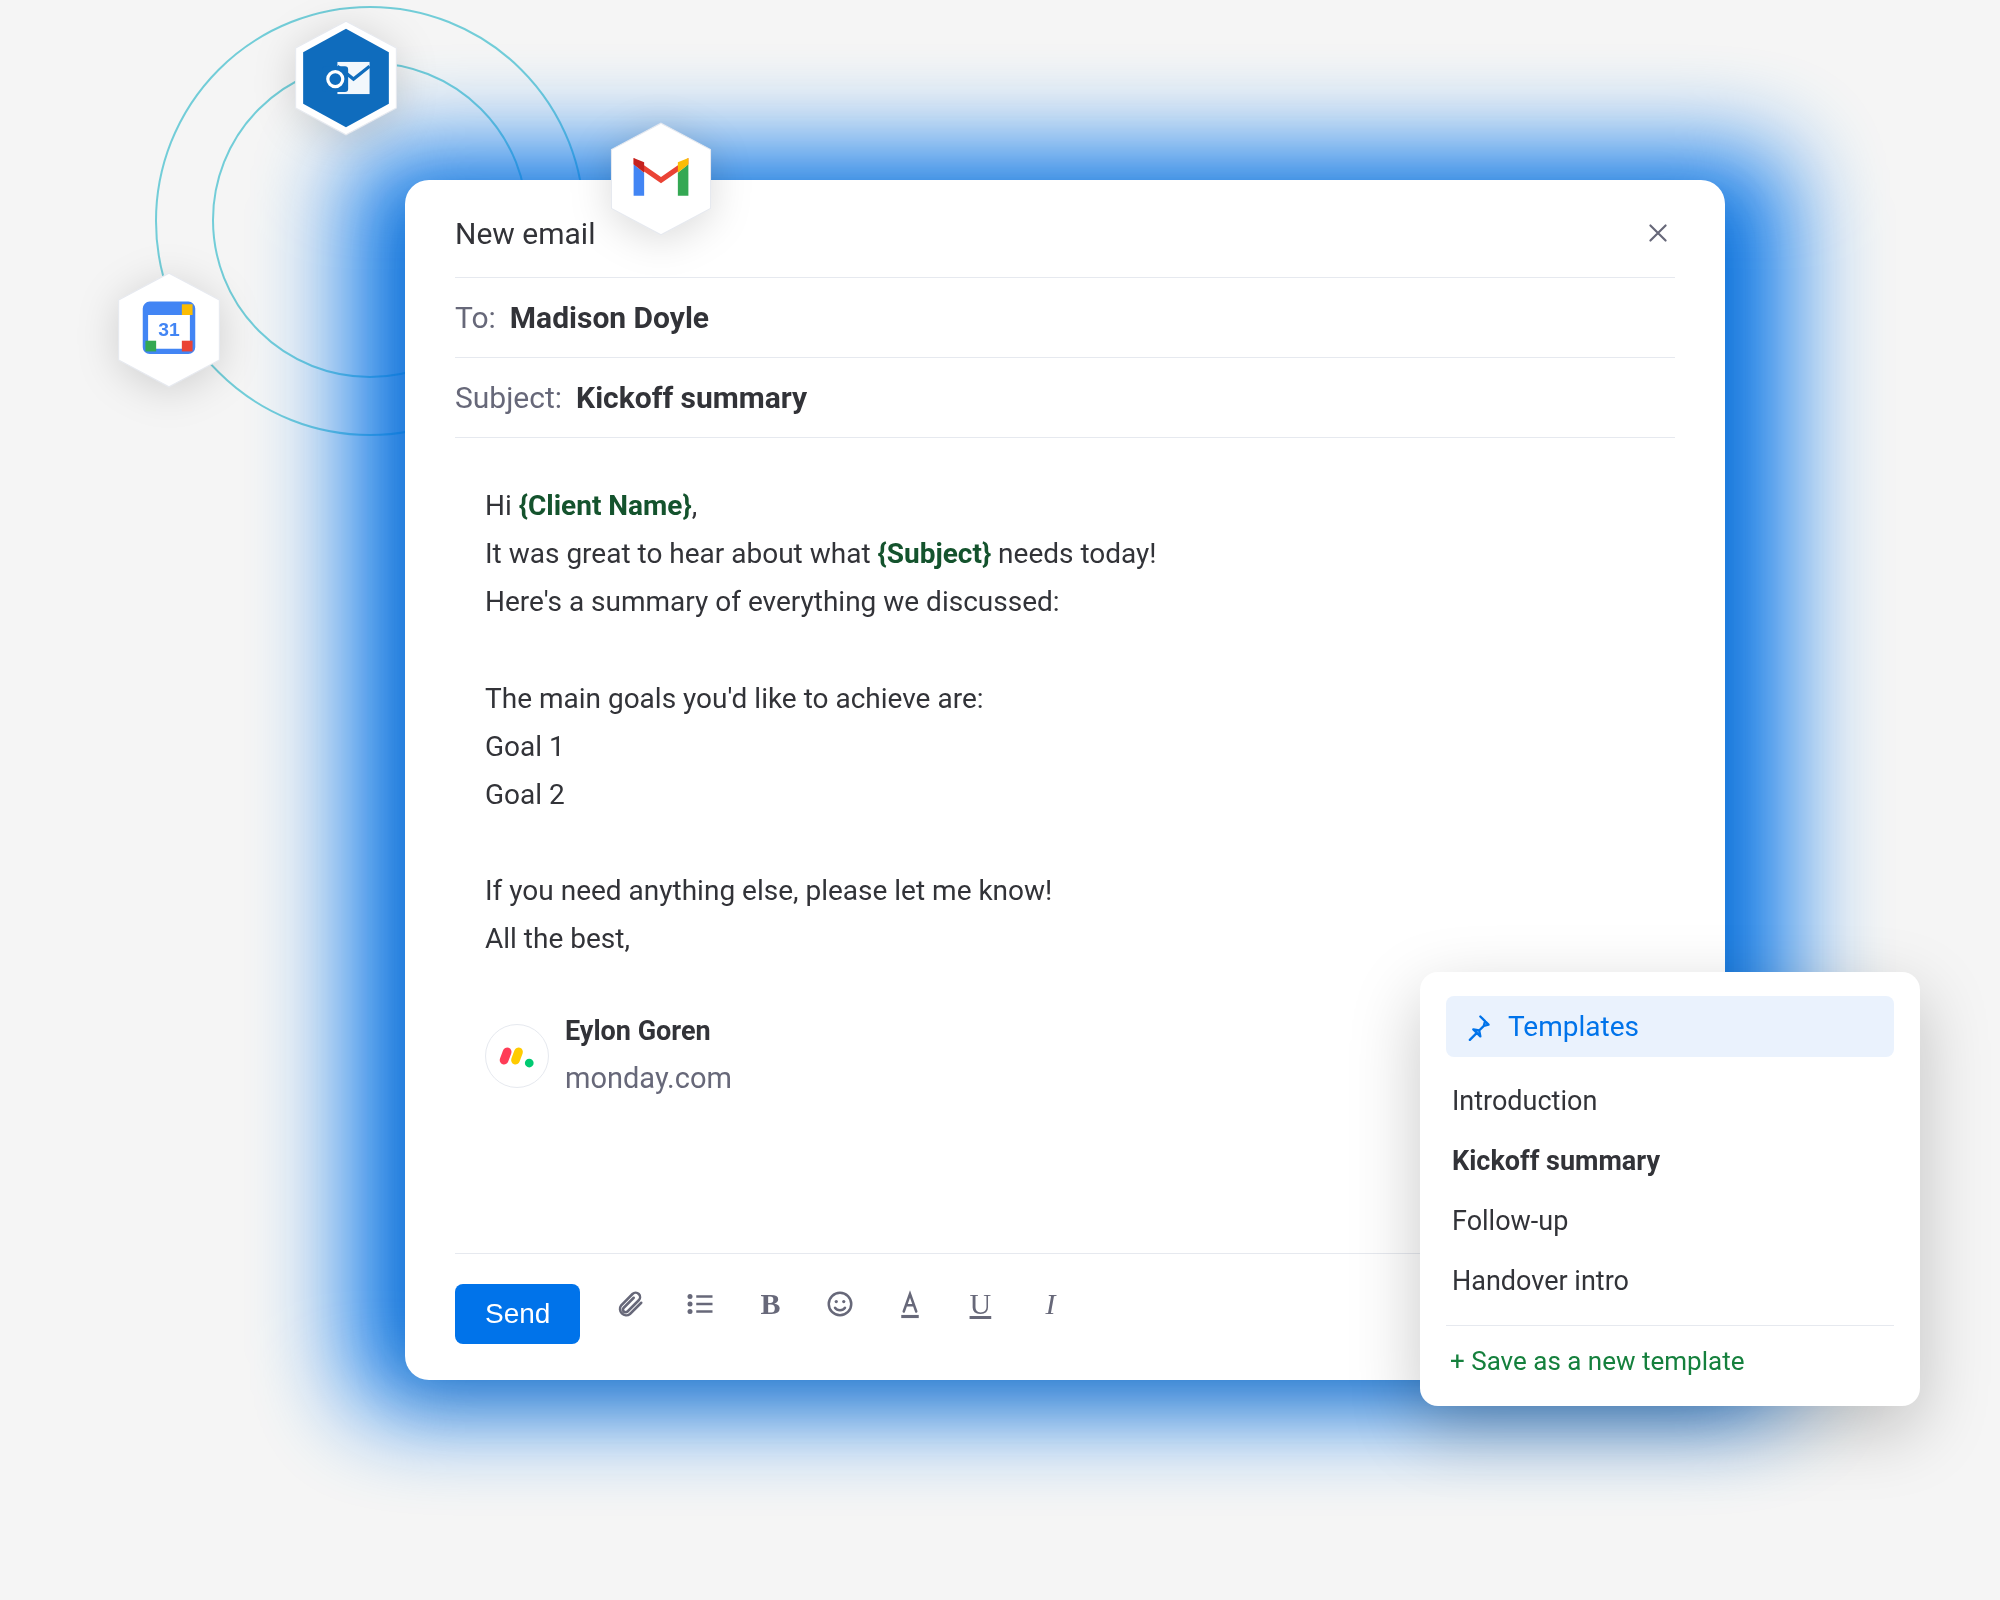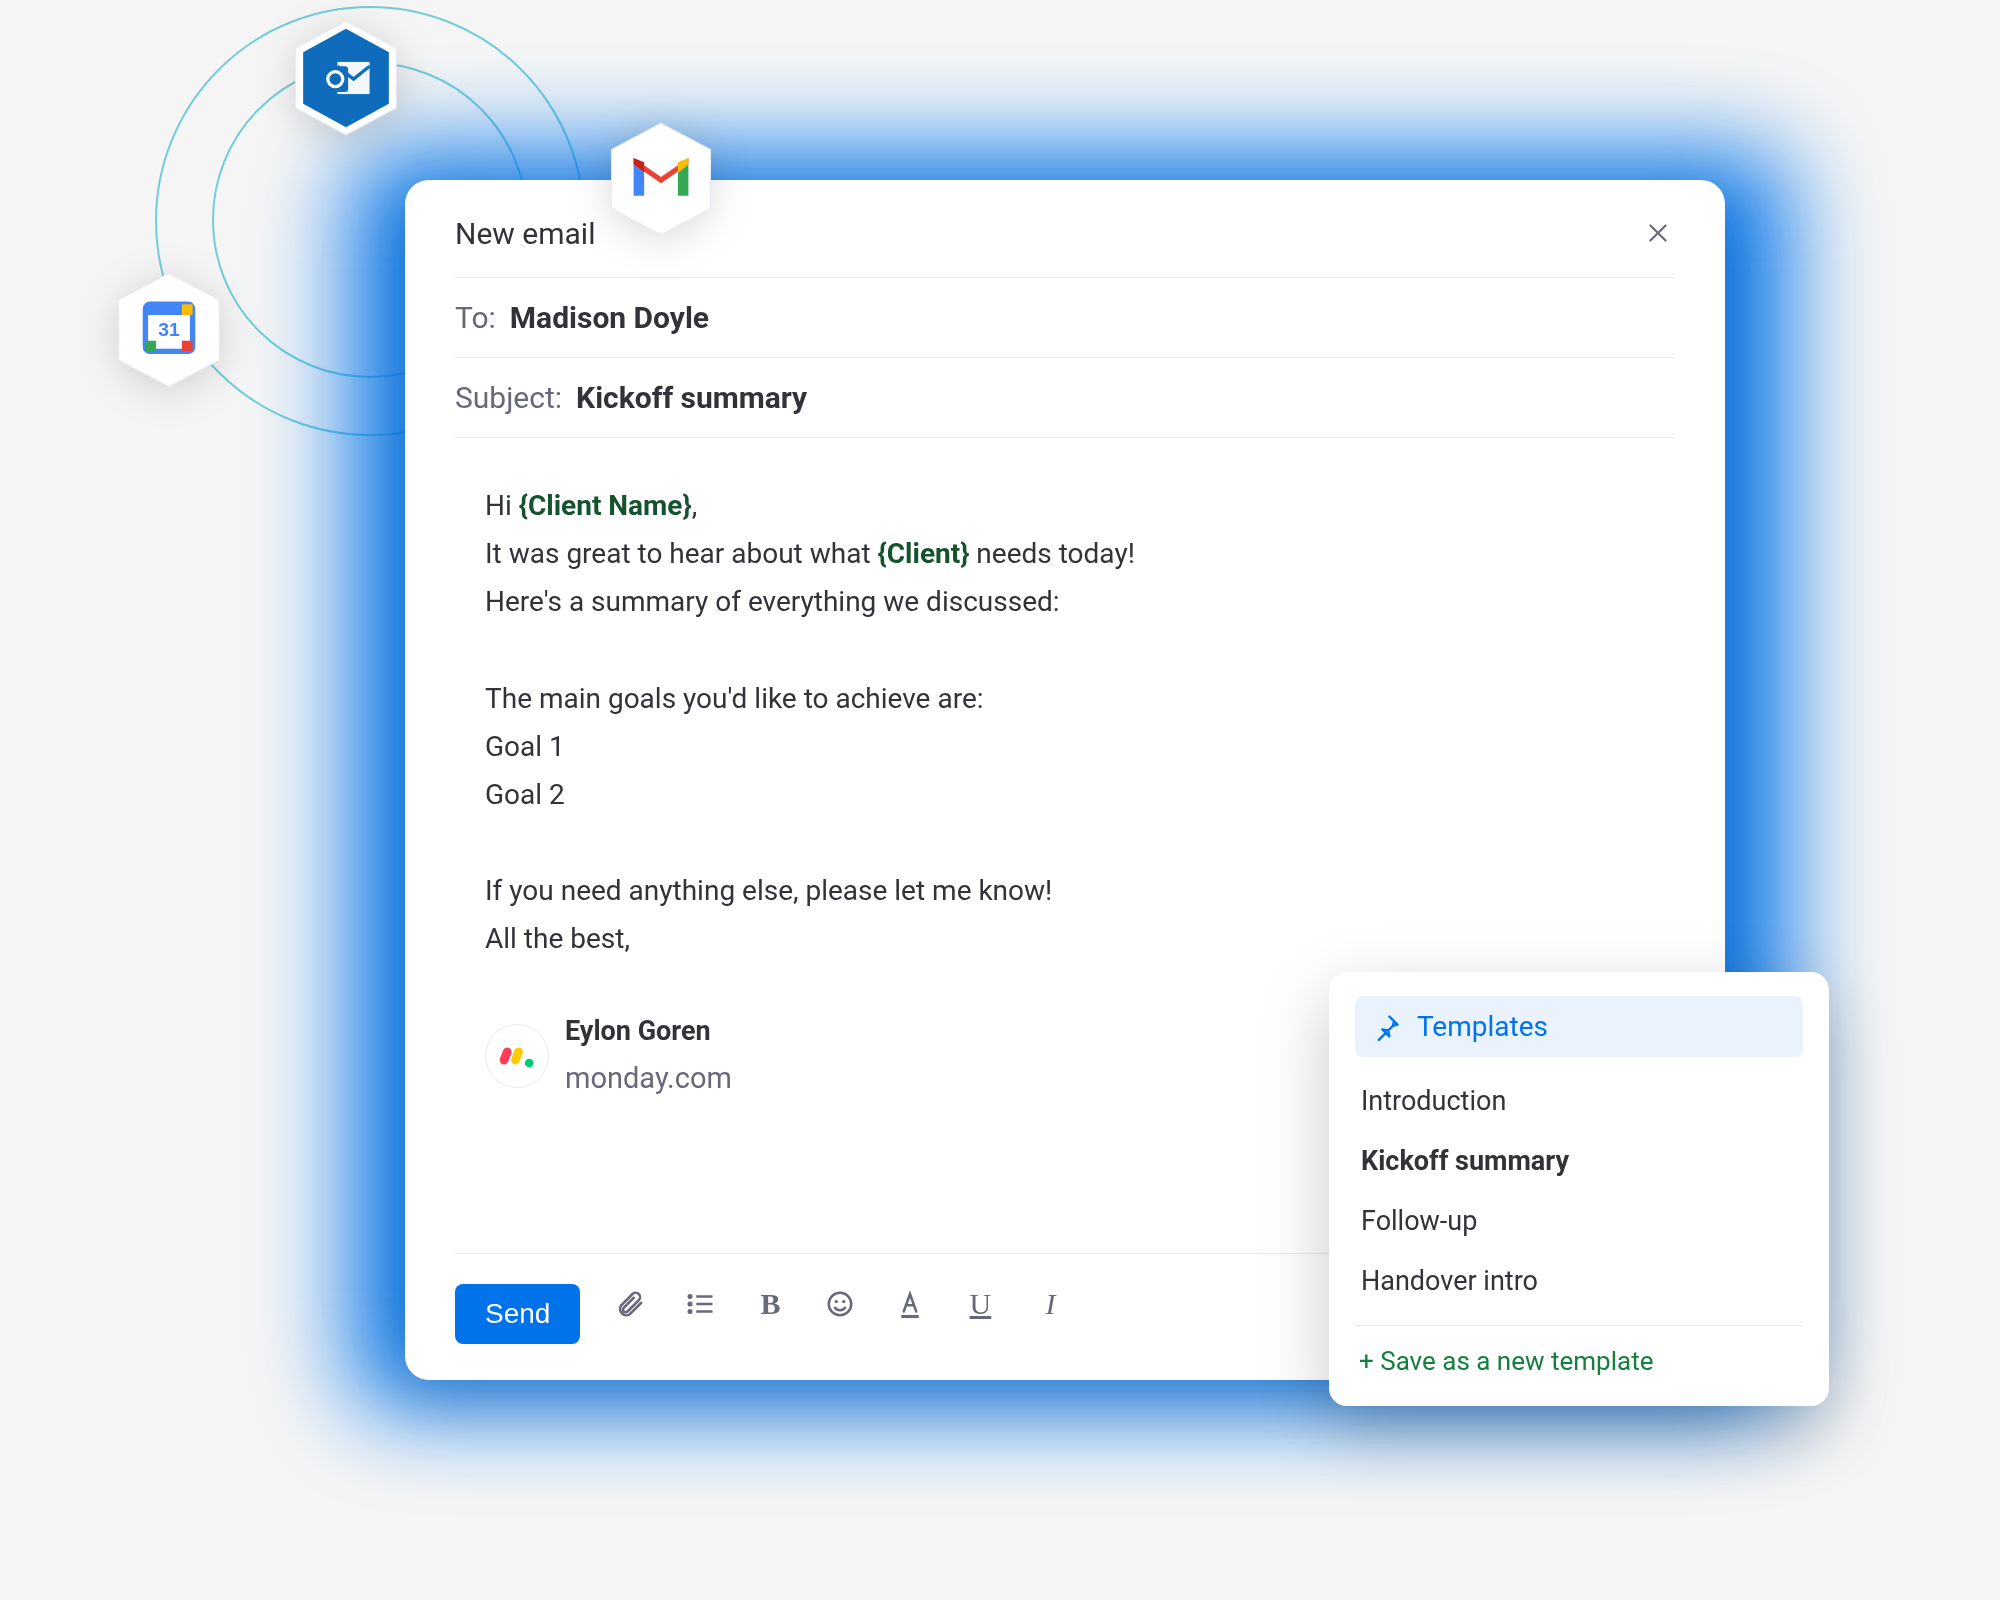--- a/index.html
+++ b/index.html
@@ -156,21 +156,21 @@
     cursor: pointer;
   }
   .tb-icon svg { width: 30px; height: 30px; }
   .tb-letter { font-size: 30px; font-weight: 700; color:#676879; font-family: Georgia, serif;}
   .tb-under { text-decoration: underline; }
   .tb-italic { font-style: italic; }
   
   .templates-panel {
     position: absolute;
     top: 972px;
-    left: 1329px;
+    left: 1420px;
     width: 500px;
     background: #fff;
     border-radius: 18px;
     box-shadow: 0 24px 70px rgba(0,0,0,0.22);
     padding: 24px 26px 26px 26px;
     z-index: 10;
   }
   .templates-header {
     display: flex;
     align-items: center;
@@ -264,21 +264,21 @@
       <span class="field-value">Madison Doyle</span>
     </div>
 
     <div class="field-row">
       <span class="field-label">Subject:</span>
       <span class="field-value">Kickoff summary</span>
     </div>
 
     <div class="body-area">
       <div class="body-line"><span>Hi </span><span class="token">{Client Name}</span><span>,</span></div>
-      <div class="body-line"><span>It was great to hear about what </span><span class="token">{Client}</span><span> needs today!</span></div>
+      <div class="body-line"><span>It was great to hear about what </span><span class="token">{Subject}</span><span> needs today!</span></div>
       <div class="body-line">Here's a summary of everything we discussed:</div>
       <div class="body-line">&nbsp;</div>
       <div class="body-line">The main goals you'd like to achieve are:</div>
       <div class="body-line">Goal 1</div>
       <div class="body-line">Goal 2</div>
       <div class="body-line">&nbsp;</div>
       <div class="body-line">If you need anything else, please let me know!</div>
       <div class="body-line">All the best,</div>
 
       <div class="signature">

